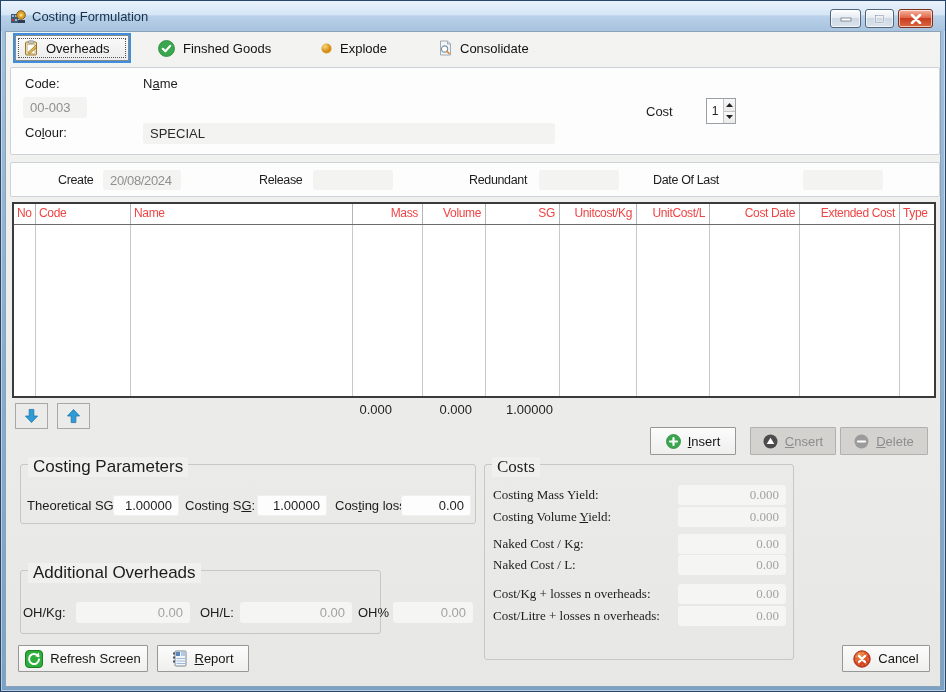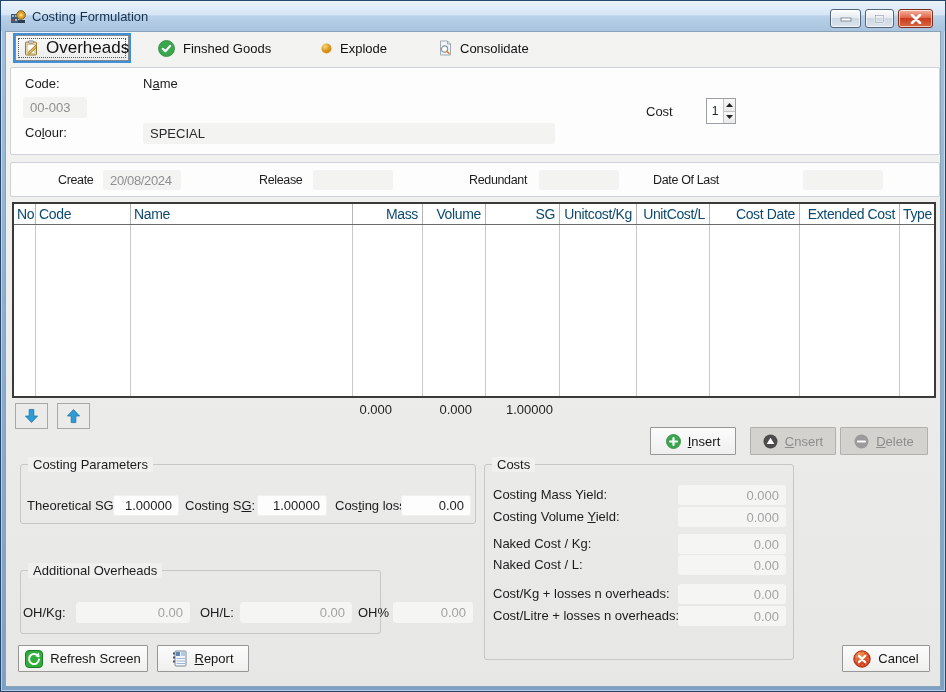--- a/index.html
+++ b/index.html
@@ -34,21 +34,21 @@
     position:absolute; left:4px; right:4px; top:30px; bottom:4px;
     background: linear-gradient(180deg,#f3f3f2 0%, #ebebea 60%, #e7e7e6 100%);
     border:1px solid #8aa3b9;
   }
   
   .tb-btn-overheads {
     position:absolute; left:9px; top:3px; width:114px; height:26px;
     display:flex; align-items:center; gap:7px; padding-left:8px;
     background: linear-gradient(180deg,#fafafa,#ececec);
     border:1px solid #8a8a8a; box-shadow: 0 0 0 2px #3e8ede;
-    outline:1px dotted #555; outline-offset:-4px; font-size:17px; color:#111;
+    outline:1px dotted #555; outline-offset:-4px; font-size:13px; color:#111;
   }
   .tb-flat { position:absolute; top:4px; height:24px; display:flex; align-items:center; gap:8px; font-size:13px; color:#111; }
   
   .panel { position:absolute; background:#fdfdfd; border:1px solid #ccd2d8; border-radius:2px; }
   .panel1 { left:4px; top:35px; width:930px; height:88px; }
   .panel2 { left:4px; top:130px; width:930px; height:35px; }
   .lbl { font-size:13px; color:#1c1c1c; white-space:nowrap; }
   .cond { font-size:12.5px; letter-spacing:-0.35px; }
   .accel { text-decoration: underline; }
   .field { position:absolute; border-radius:3px; font-size:13px; display:flex; align-items:center; padding:0 7px; white-space:nowrap; overflow:hidden; }
@@ -65,42 +65,42 @@
   .spin-arrows { width:12px; border-left:1px solid #c4c4c4; display:flex; flex-direction:column; }
   .spin-btn { flex:1; display:flex; align-items:center; justify-content:center; background:linear-gradient(180deg,#f7f7f7,#eaeaea); }
   .spin-btn.up { border-bottom:1px solid #c4c4c4; }
   
   .grid-table {
     position:absolute; left:6px; top:170px; width:924px; height:196px;
     border:2px solid #3a3a3a; background:#fff; display:flex; flex-direction:column; overflow:hidden;
   }
   .thead, .tbody { display:grid; grid-template-columns: 22px 95px 222px 70px 63px 74px 77px 73px 90px 100px 1fr; }
   .thead { height:21px; border-bottom:1px solid #6a6a6a; }
-  .th { font-size:14px; letter-spacing:-0.35px; color:#0c4a6e; padding:2px 3px 0 3px; border-right:1px solid #b5b5b5; white-space:nowrap; overflow:hidden; }
+  .th { font-size:12px; letter-spacing:-0.35px; color:#ef4444; padding:2px 3px 0 3px; border-right:1px solid #b5b5b5; white-space:nowrap; overflow:hidden; }
   .th.r { text-align:right; padding-right:4px; }
   .th:last-child { border-right:none; }
   .tbody { flex:1; }
   .td { border-right:1px solid #c9c9c9; }
   .td:last-child { border-right:none; }
   .total { position:absolute; top:370px; font-size:13px; color:#222; text-align:right; }
   
   .move-btn { position:absolute; top:371px; width:33px; height:26px; border:1px solid #a8a8a8; background:transparent; display:flex; align-items:center; justify-content:center; }
   
   .btn {
     position:absolute; height:28px; border:1px solid #979797; border-radius:1px;
     background: linear-gradient(180deg,#fcfcfc,#efefee);
     display:flex; align-items:center; justify-content:center; gap:7px; font-size:13px; color:#161616;text-align:center;
   }
   .btn.disabled { background:#d4d2cf; border-color:#b2b0ad; color:#8d8d8d; }
   .row-actions .btn { top:395px; }
   
   .group { position:absolute; border:1px solid #c7c7c6; border-radius:3px; }
-  .group-label { position:absolute; top:-8px; left:7px; background:#f0f0ef; padding:0 5px; font-size:13px; color:#1c1c1c; white-space:nowrap;text-align:center; }
+  .group-label { position:absolute; top:-8px; left:7px; background:#f0f0ef; padding:0 5px; font-size:17px; color:#1c1c1c; white-space:nowrap;text-align:center; }
   .gp { left:14px; top:432px; width:456px; height:60px; }
-  .gc { left:478px; top:432px; width:310px; height:196px; }
+  .gc { left:478px; top:432px; width:310px; height:196px;font-family:Liberation Serif, serif; }
   .ga { left:14px; top:538px; width:361px; height:64px; }
   .costs-row { position:absolute; left:0; width:100%; height:20px; }
   .costs-row .lbl { position:absolute; left:8px; top:2px; }
   .costs-field { left:193px; top:0; width:108px; height:20px; }
   
   .footer-btn { top:613px; height:27px; }
   svg { display:block; }
 </style>
 </head>
 <body>

